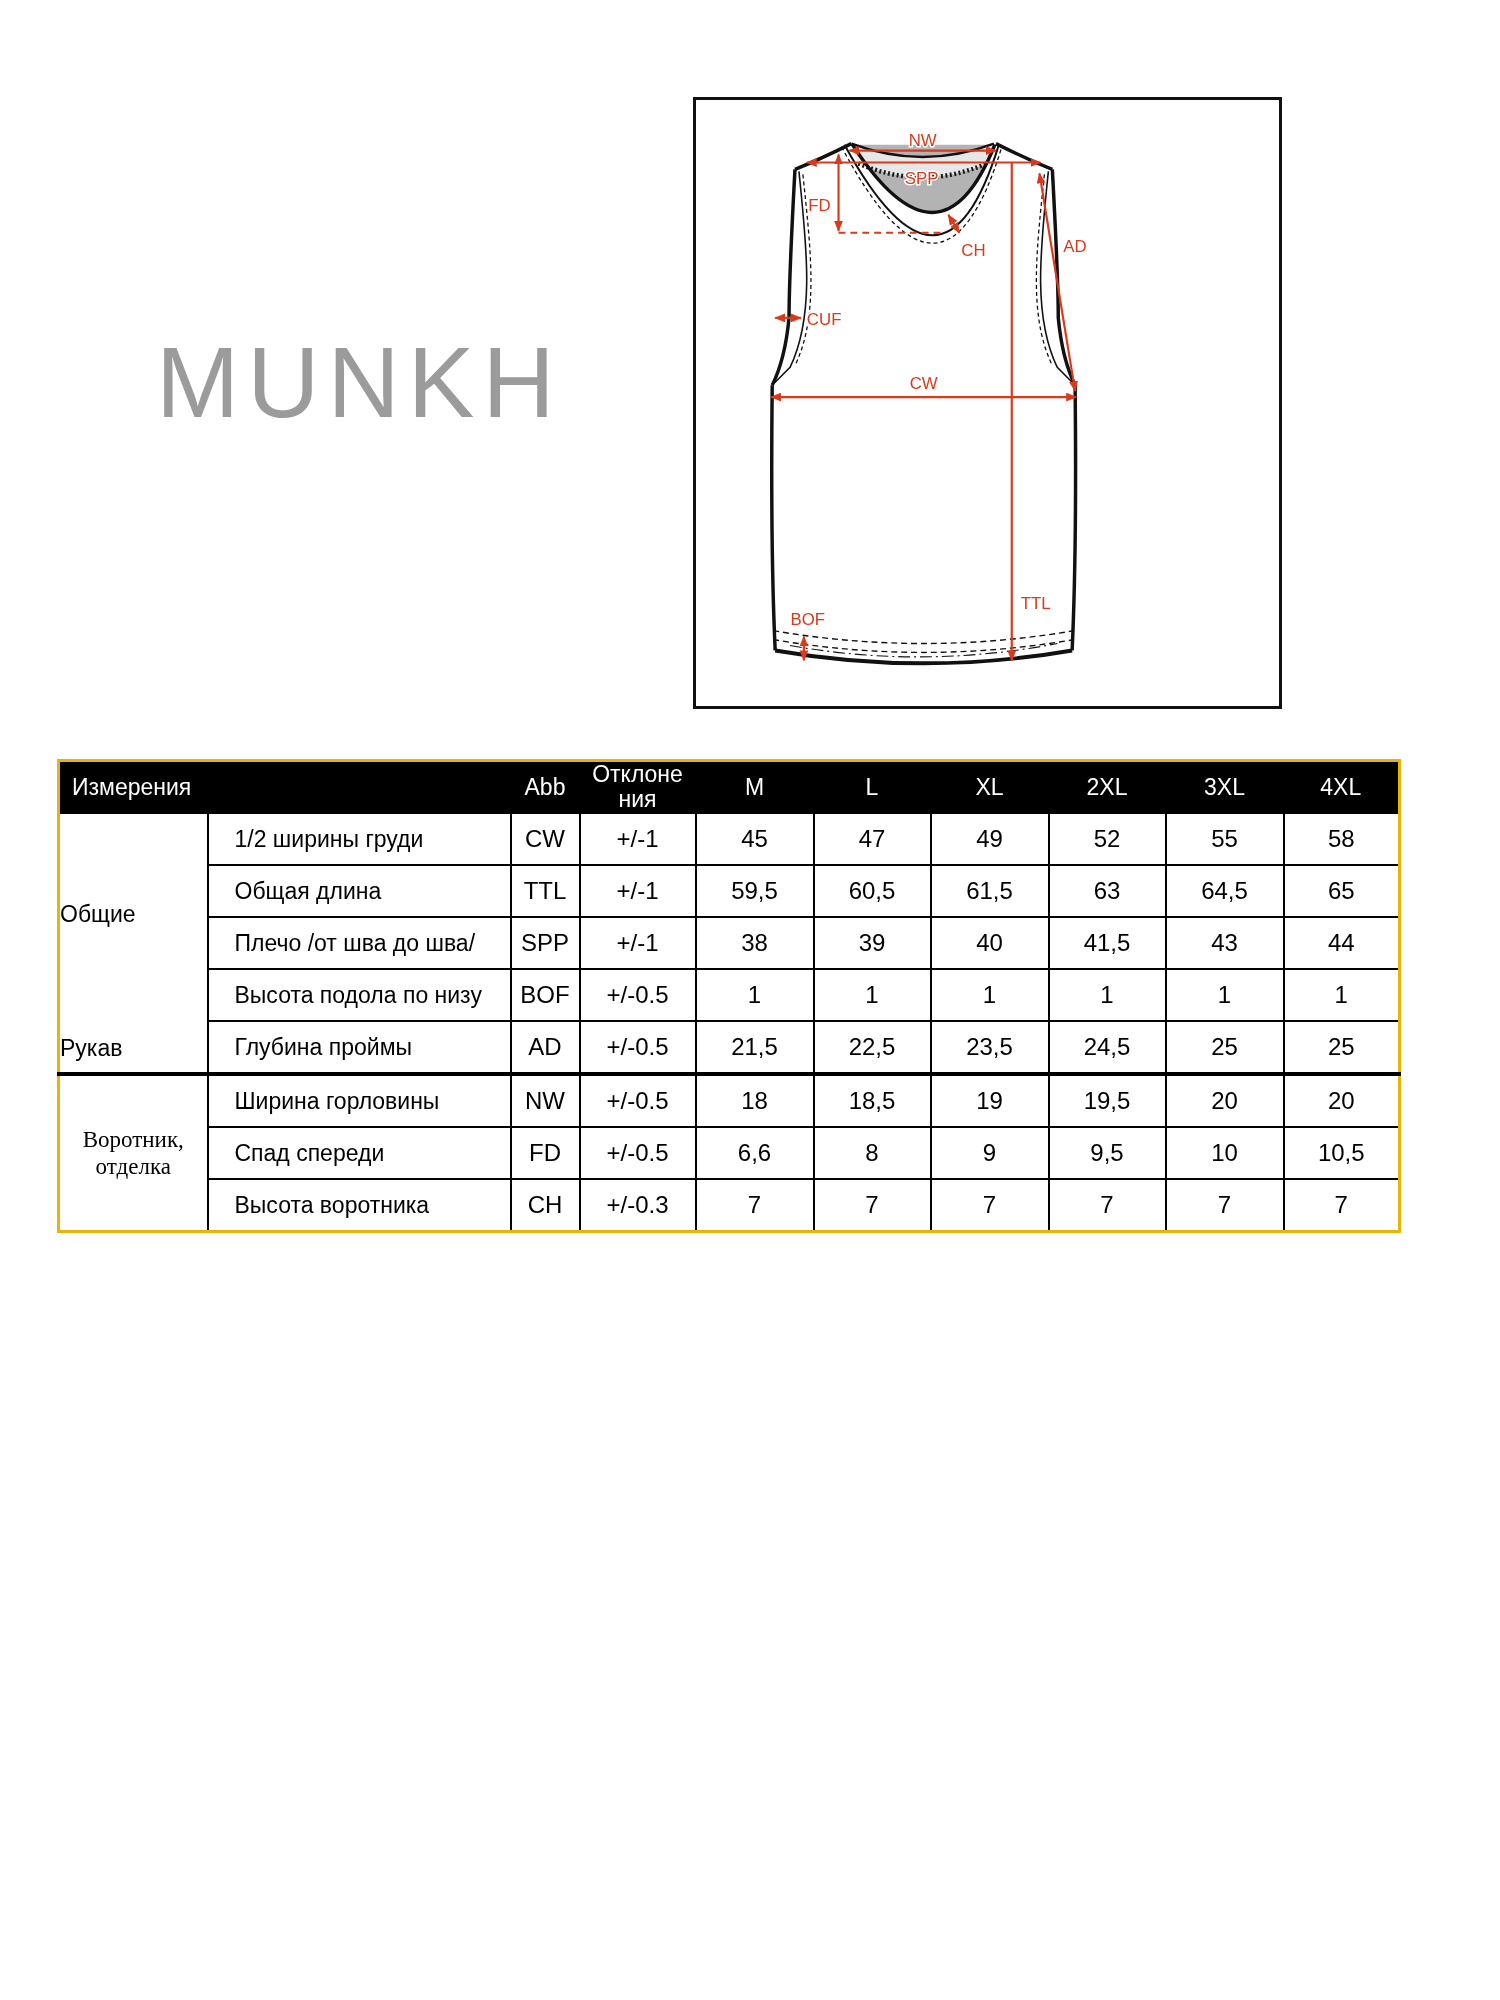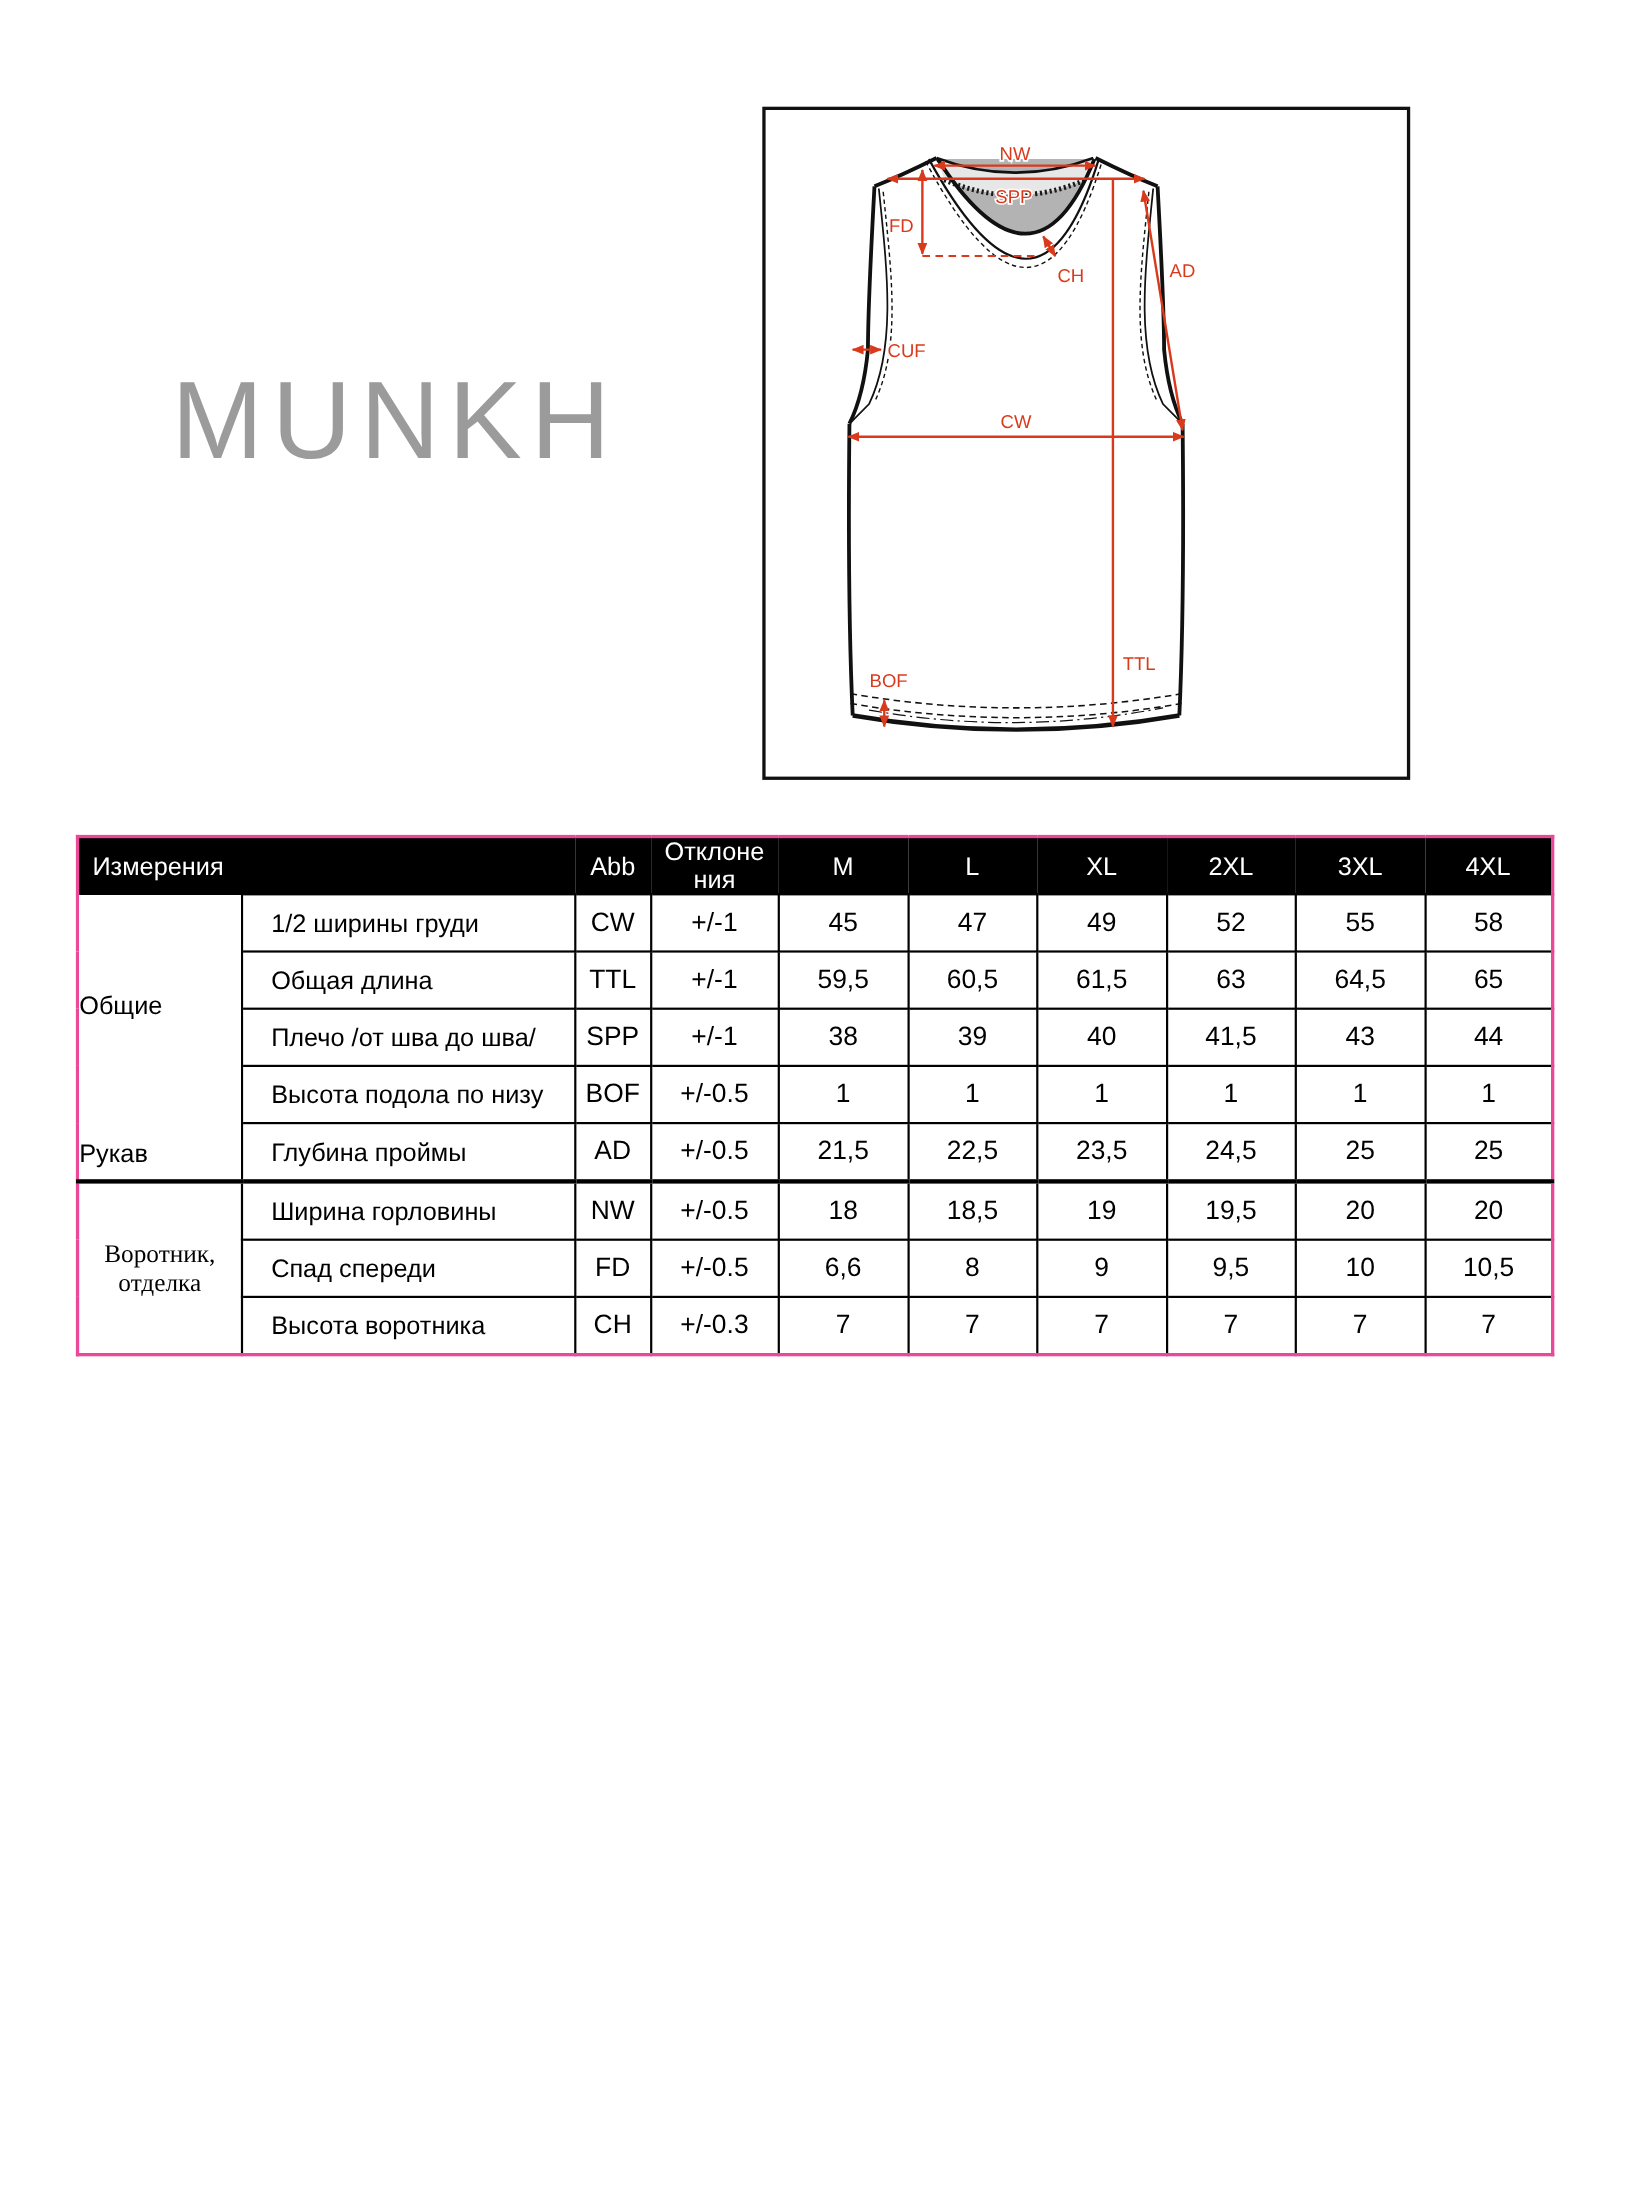--- a/index.html
+++ b/index.html
@@ -22,22 +22,21 @@
   .mlabel{
     font-family:"Liberation Sans",sans-serif;font-size:17px;fill:#d93a1c;
     paint-order:stroke;stroke:#ffffff;stroke-width:3px;font-weight:400;
   }
 
   
   table.size-table{
     position:absolute;left:57px;top:759px;
     border-collapse:collapse;table-layout:fixed;
     font-family:"Liberation Sans",sans-serif;
-    border:3px solid #ec4899;
-    margin-left:12px;
+    border:3px solid #eab308;
   }
   .size-table thead th{
     background:#000;color:#fff;font-weight:400;font-size:23px;
     height:50px;padding:0;border:none;vertical-align:middle;
   }
   .size-table thead th.h-meas{text-align:left;padding-left:12px;}
   .size-table thead th.h-dev{line-height:25px;}
   .size-table thead th.h-dev span{display:block;}
   .size-table tbody td{
     border:2px solid #000;height:50px;padding:0;

